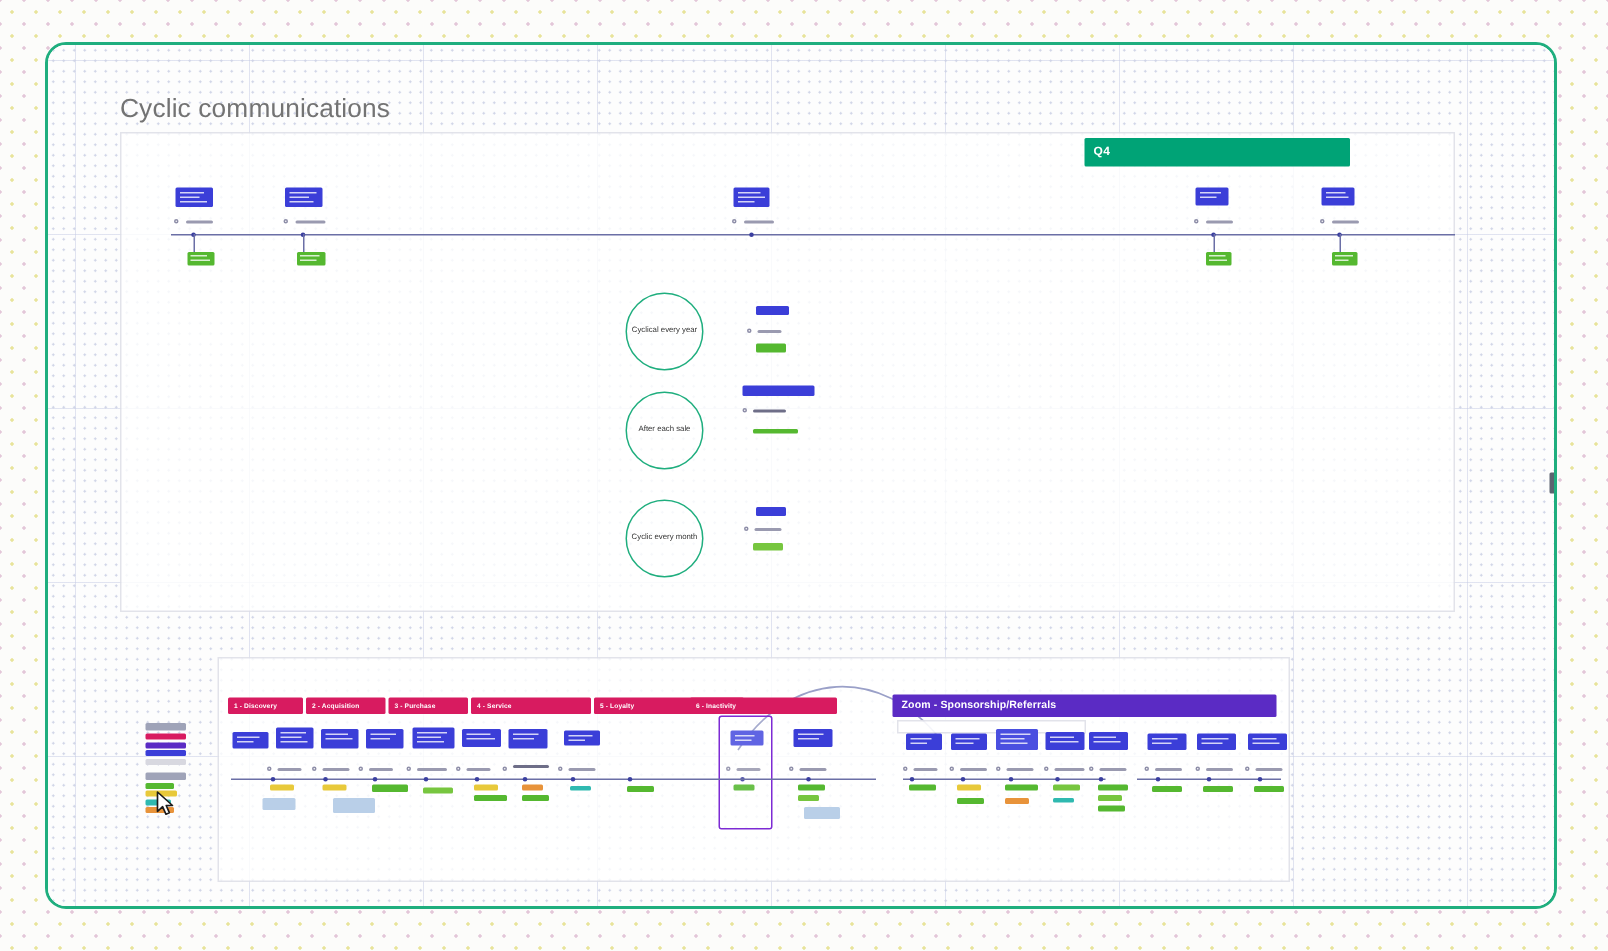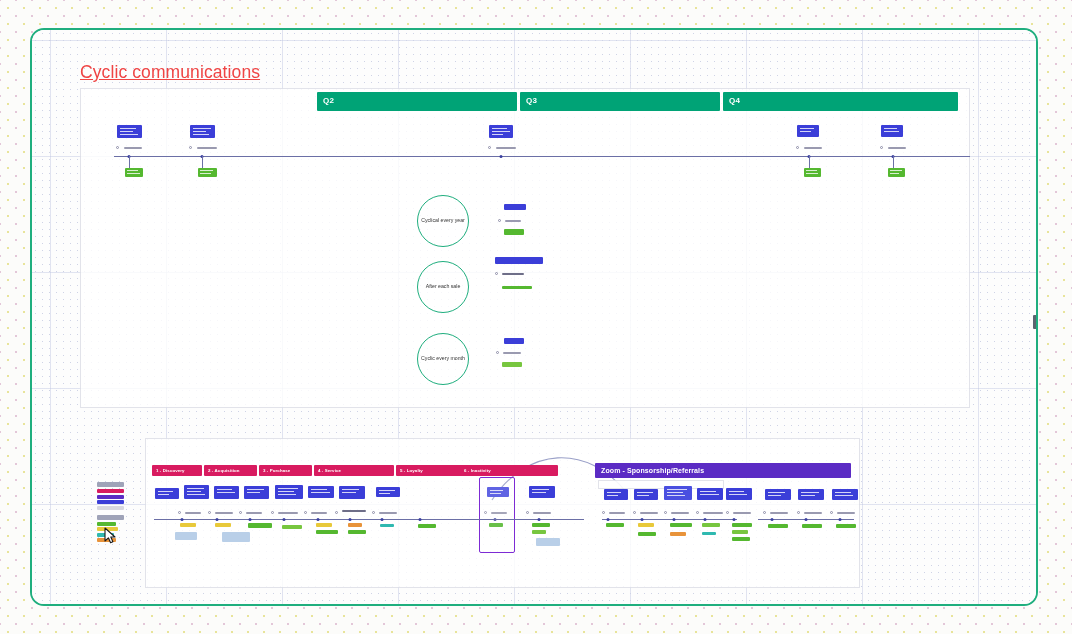--- a/index.html
+++ b/index.html
@@ -51,24 +51,23 @@
   
   .panel {
     position: absolute;
     background: rgba(255,255,255,0.80);
     border: 1px solid rgba(150,155,180,0.28);
   }
 
   .section-title {
     position: absolute;
     font-size: 17.5px;
-    color: #ef4444;
+    color: #737373;
     letter-spacing: .1px;
     white-space: nowrap;
-    text-decoration: underline;
   }
 
   
   .qbar {
     position: absolute;
     height: 19px;
     background: #00a376;
     border-radius: 1px;
     color: #ffffff;
     font-size: 8px;
@@ -178,27 +177,21 @@
 
 <div id="desktop"></div>
 
 <div id="canvas-frame">
   <div id="canvas-grid"></div>
 
   <div class="panel" style="left:48px; top:58px; width:890px; height:320px;"></div>
 
   <div class="section-title" style="left:48px; top:32px;">Cyclic communications</div>
 
-  <div class="qbar" style="left:285px; top:62px; width:200px;">
-    <span>Q2</span>
-  </div>
-  <div class="qbar" style="left:488px; top:62px; width:200px;">
-    <span>Q3</span>
-  </div>
-  <div class="qbar" style="left:691px; top:62px; width:235px;">
+  <div class="qbar" style="left:691px; top:62px; width:177px;">
     <span>Q4</span>
   </div>
 
   <div class="axis" style="left:82px; top:126px; width:856px;"></div>
 
   <div class="card blue" style="left:85px; top:95px; width:25px; height:13px;">
     <div class="ln" style="top:3px; width:64%;"></div>
       <div class="ln" style="top:6px; width:50%;"></div>
       <div class="ln" style="top:9px; width:70%;"></div>
   </div>

